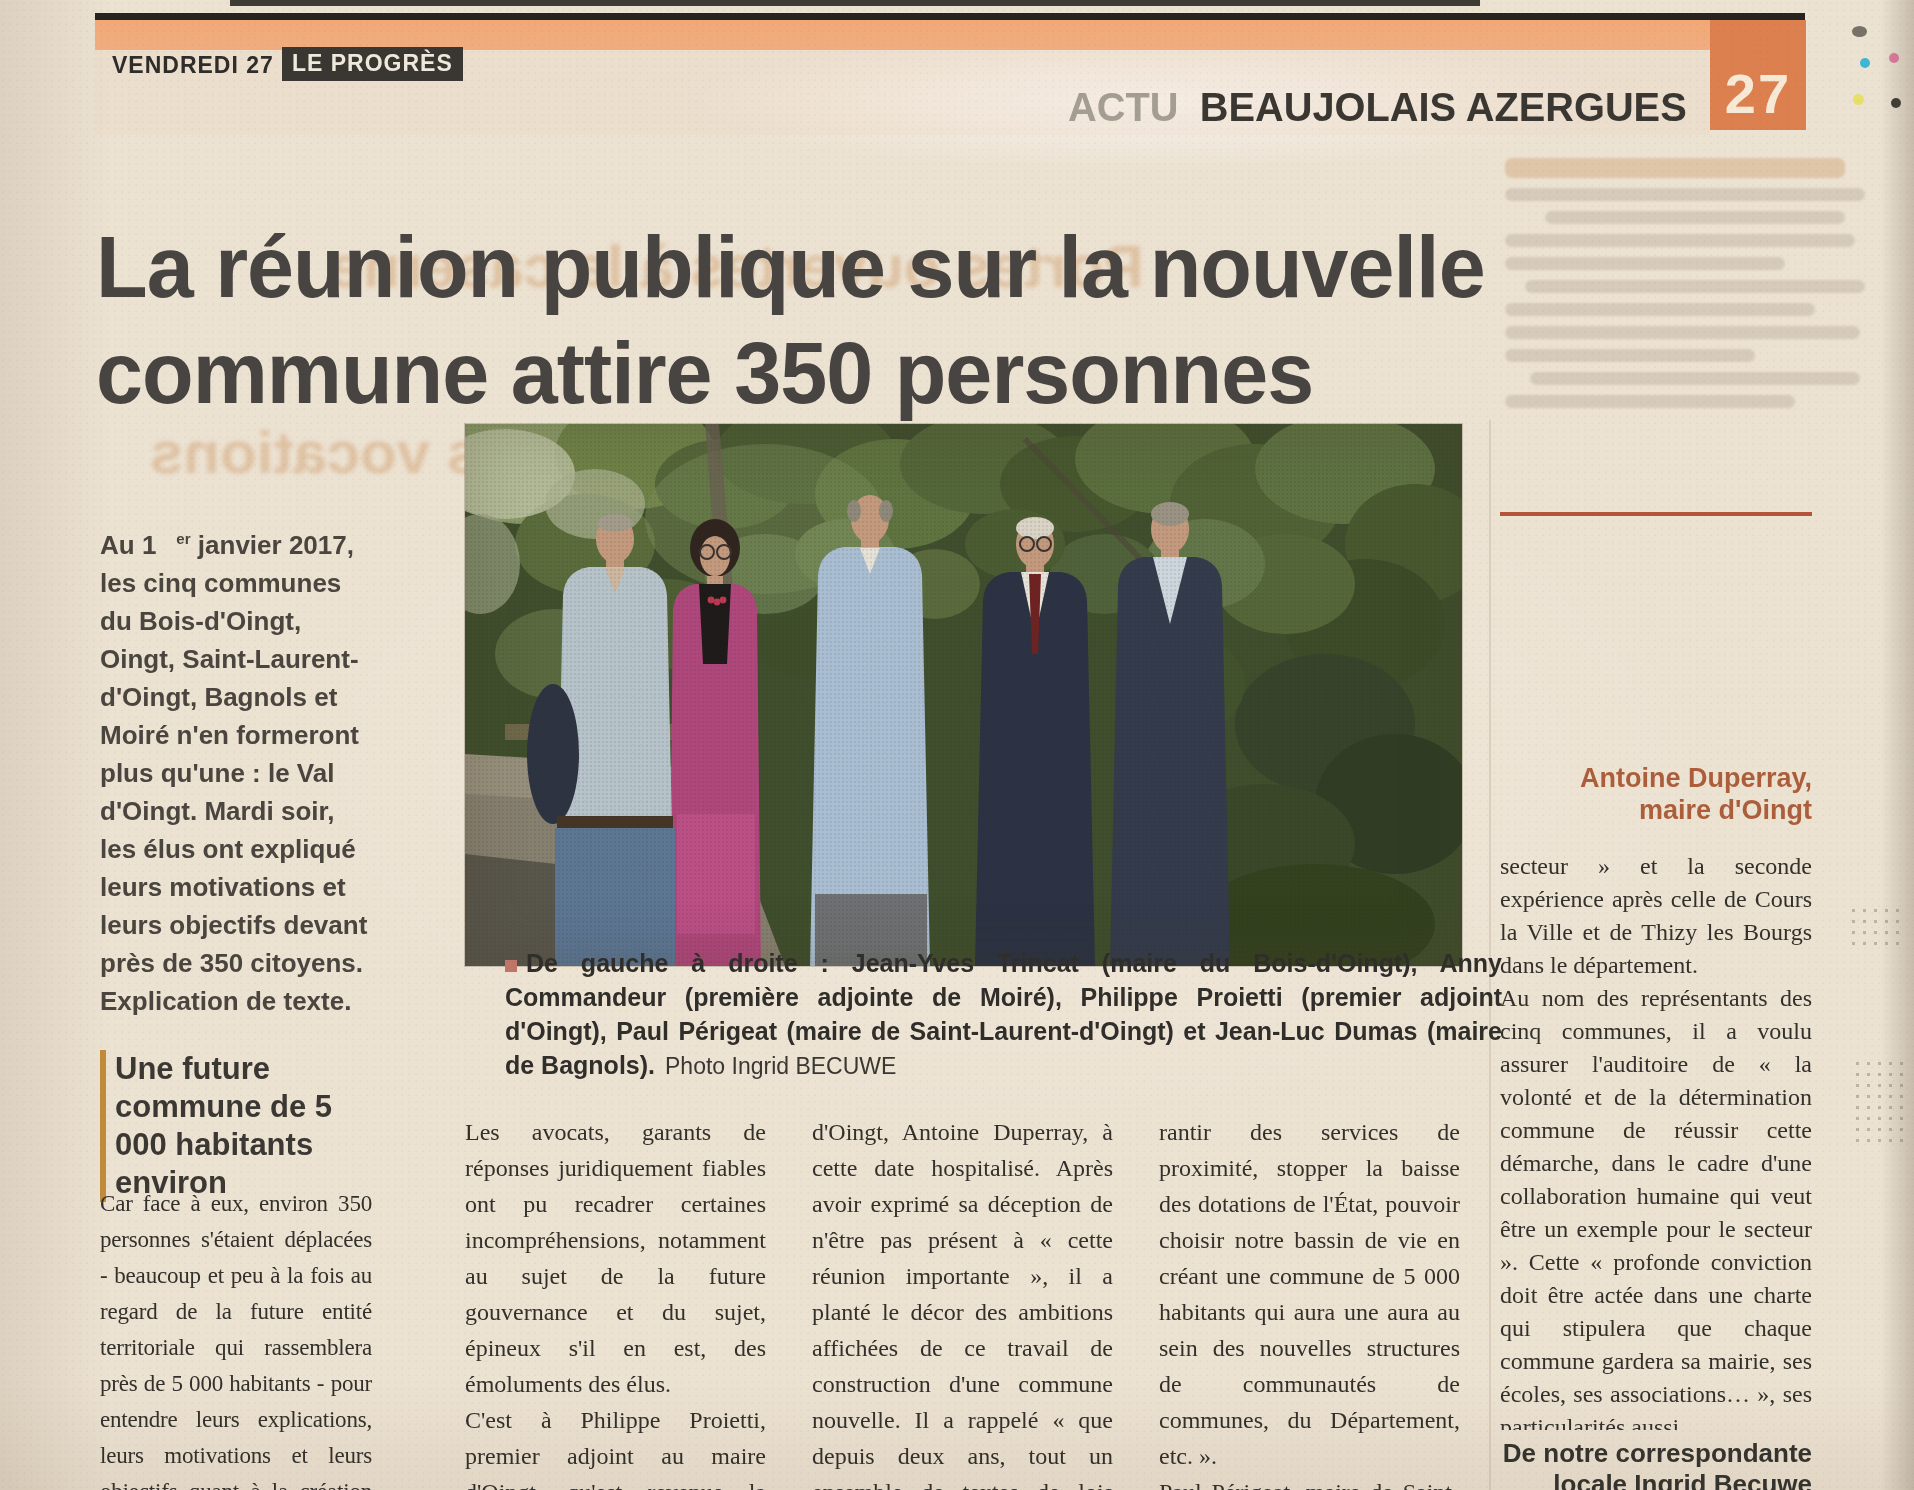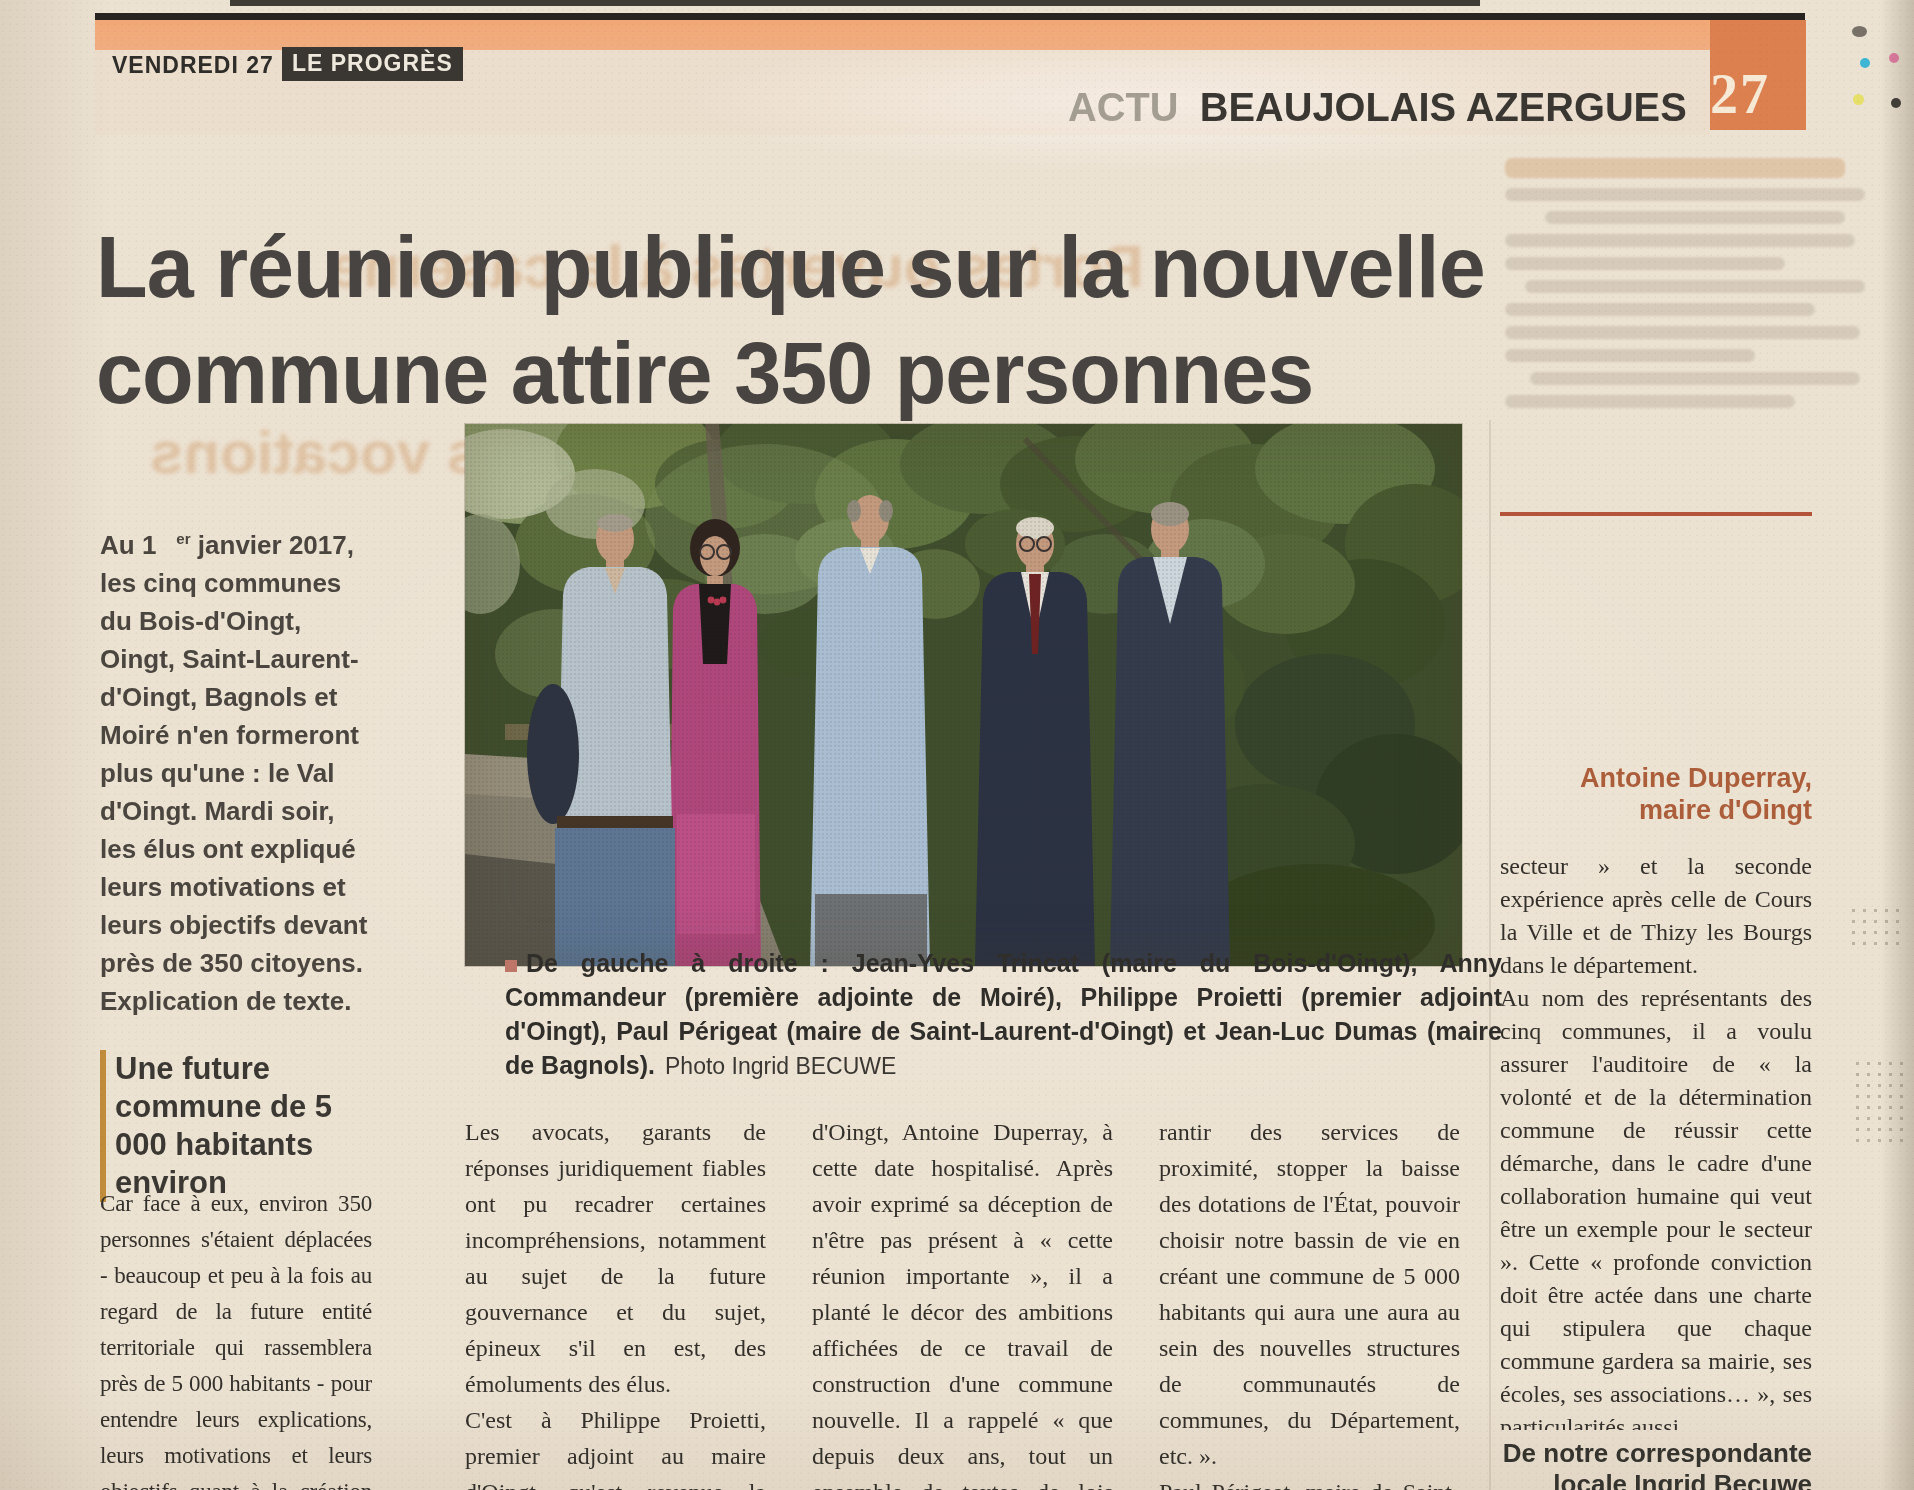--- a/index.html
+++ b/index.html
@@ -23,21 +23,21 @@
   .header-tint{left:95px;top:50px;width:1615px;height:85px;background:rgba(235,185,155,.10);}
   .grain{left:0;top:0;width:1914px;height:1490px;opacity:.05;pointer-events:none;
          background-image:radial-gradient(rgba(60,50,35,.9) 1px,transparent 1px);background-size:7px 7px;}
 
   
   .scan-sliver{left:230px;top:0;width:1250px;height:6px;background:#211e1a;opacity:.85;}
   .top-rule{left:95px;top:13px;width:1710px;height:7px;background:#262320;}
   .orange-band{left:95px;top:20px;width:1615px;height:30px;
                background:linear-gradient(to bottom,#f2a876,#f0ad80);}
   .page-box{left:1710px;top:20px;width:96px;height:110px;background:#dd8050;
-            display:flex;align-items:flex-end;justify-content:flex-start;padding-bottom:4px;font-family:Liberation Serif, serif;}
+            display:flex;align-items:flex-end;justify-content:center;padding-bottom:4px;}
   .page-box span{font-weight:bold;font-size:56px;color:#f6e9d6;letter-spacing:2px;}
   .date-line{left:112px;top:52px;font-weight:bold;font-size:23px;color:#2f2d2a;letter-spacing:1px;}
   .brand-badge{left:282px;top:47px;background:#3a3732;color:#efe9dd;font-weight:bold;
                font-size:23px;padding:3px 10px 4px;letter-spacing:1px;}
   .section-line{left:1068px;top:84px;font-weight:bold;font-size:41px;white-space:nowrap;
                 transform:scaleX(.97);transform-origin:left top;}
   .section-line .actu{color:#a49d92;margin-right:22px;}
   .section-line .edition{color:#3a3733;}
   .regdot{border-radius:50%;}
 

